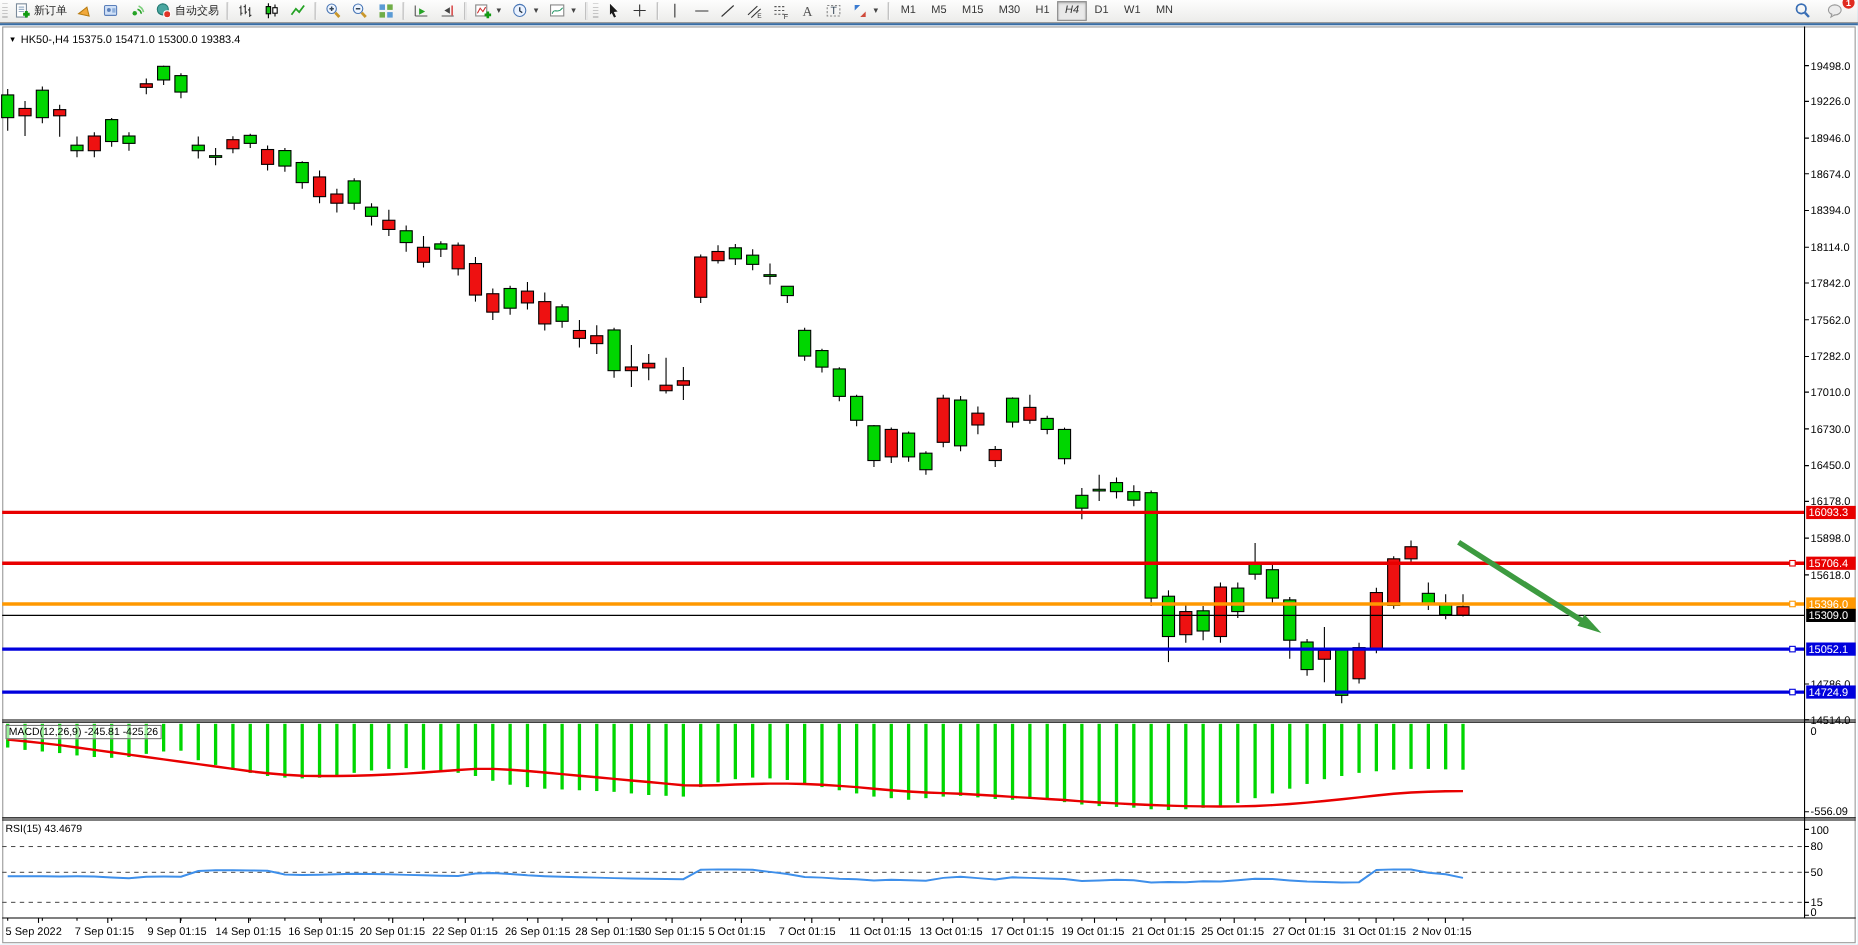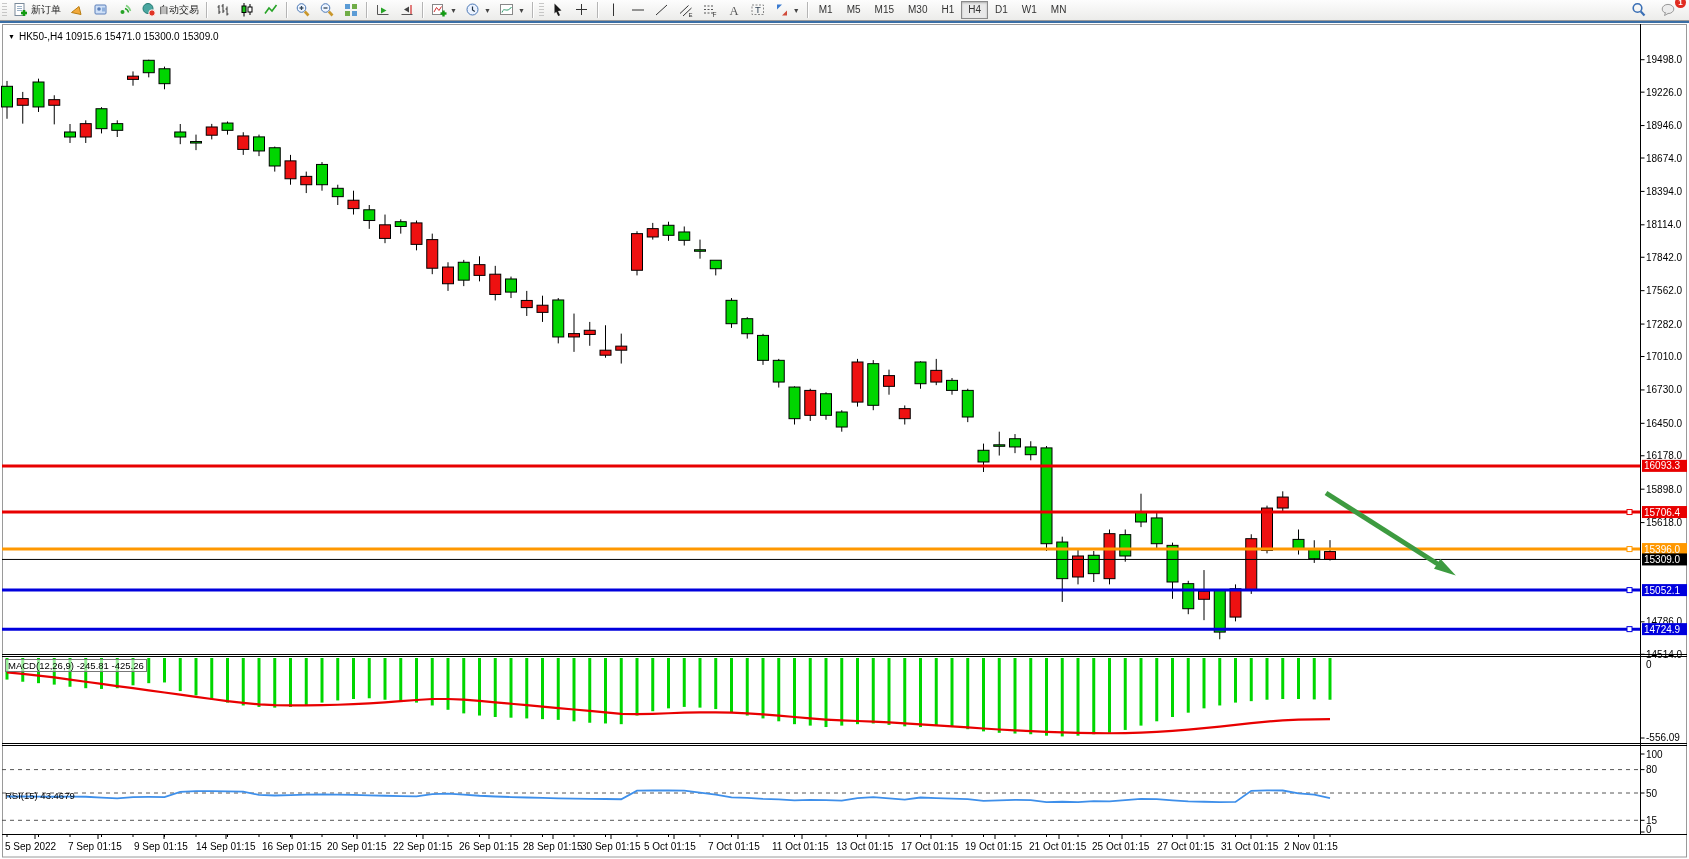--- a/index.html
+++ b/index.html
@@ -8,33 +8,33 @@
   #toolbar{position:absolute;left:0;top:0;width:1689px;height:20px;
     background:linear-gradient(#fdfdfd,#ececea);border-bottom:1px solid #9a9a9a;
     display:flex;align-items:center;font-size:10px;color:#222;z-index:5;}
   .grip{width:5px;height:14px;margin:0 2px;
     background:repeating-linear-gradient(#bbb 0 1px,transparent 1px 3px);opacity:.8;}
   .tsep{width:1px;height:16px;background:#b5b5b5;border-right:1px solid #fff;margin:0 3px;}
   .tbtn{display:flex;align-items:center;gap:2px;padding:1px 3px;height:16px;border:1px solid transparent;cursor:default;}
   .tbtn .lbl{white-space:nowrap;}
   .caret{font-size:7px;color:#444;margin-left:1px;}
   .tf{padding:1px 6px;height:14px;line-height:14px;border:1px solid transparent;color:#333;font-size:10px;}
-  .tf.active{border:1px solid #8a8a8a;background:#e9e9e9;box-shadow:inset 0 1px 2px rgba(0,0,0,.25);}
+  .tf.active{border:1px solid #8a8a8a;background:#e9e9e9;box-shadow:inset 0 1px 2px rgba(0,0,0,.25);font-style:italic;}
   #tb-right{margin-left:auto;display:flex;align-items:center;margin-right:8px;gap:6px;}
   .badge{position:absolute;top:-4px;right:-6px;background:#e02b20;color:#fff;border-radius:50%;
     width:11px;height:11px;font-size:8px;line-height:11px;text-align:center;font-weight:bold;}
   
   #chartwrap{position:absolute;left:0;top:21px;width:1689px;height:838px;background:#fff;
     border-top:2px solid #3a6ea5;box-sizing:border-box;}
   #chart-svg{position:absolute;left:0;top:0;}
   .overlay{position:absolute;color:#000;z-index:4;}
   #symbol-title{left:8px;top:8px;font-size:10px;}
   #symbol-title .tri{font-size:7px;margin-right:4px;vertical-align:1px;}
   #macd-label{left:5px;top:636px;font-size:9.5px;border:1px solid #777;padding:0 2px;background:rgba(255,255,255,.6);}
-  #rsi-label{left:5px;top:767px;font-size:9.5px;}
+  #rsi-label{left:5px;top:725px;font-size:9.5px;}
 </style>
 </head>
 <body>
 
 <div id="app">
   <div id="toolbar">
       <div class="grip"></div>
       <span class="tbtn">
         <svg width="16" height="16" viewBox="0 0 16 16">
           <rect x="2" y="1.5" width="9" height="12" fill="#fff" stroke="#7a8a9a"></rect>
@@ -680,18 +680,18 @@
           <text x="1092" y="848" font-size="10" fill="#000" font-family="Liberation Sans,sans-serif">25 Oct 01:15</text>
           <line x1="1187" y1="832.5" x2="1187" y2="837" stroke="#000"></line>
           <text x="1157" y="848" font-size="10" fill="#000" font-family="Liberation Sans,sans-serif">27 Oct 01:15</text>
           <line x1="1251" y1="832.5" x2="1251" y2="837" stroke="#000"></line>
           <text x="1221" y="848" font-size="10" fill="#000" font-family="Liberation Sans,sans-serif">31 Oct 01:15</text>
           <line x1="1314" y1="832.5" x2="1314" y2="837" stroke="#000"></line>
           <text x="1284" y="848" font-size="10" fill="#000" font-family="Liberation Sans,sans-serif">2 Nov 01:15</text>
         </g>
       </svg>
     <div class="overlay" id="symbol-title">
-      <span class="tri">▼</span><span>HK50-,H4  10915.6 15471.0 15300.0 15309.0</span>
+      <span class="tri">▼</span><span>HK50-,H4  15375.0 15471.0 15300.0 19383.4</span>
     </div>
     <div class="overlay" id="macd-label">MACD(12,26,9) -245.81 -425.26</div>
     <div class="overlay" id="rsi-label">RSI(15) 43.4679</div>
   </div>
 </div>
 
 </body></html>

